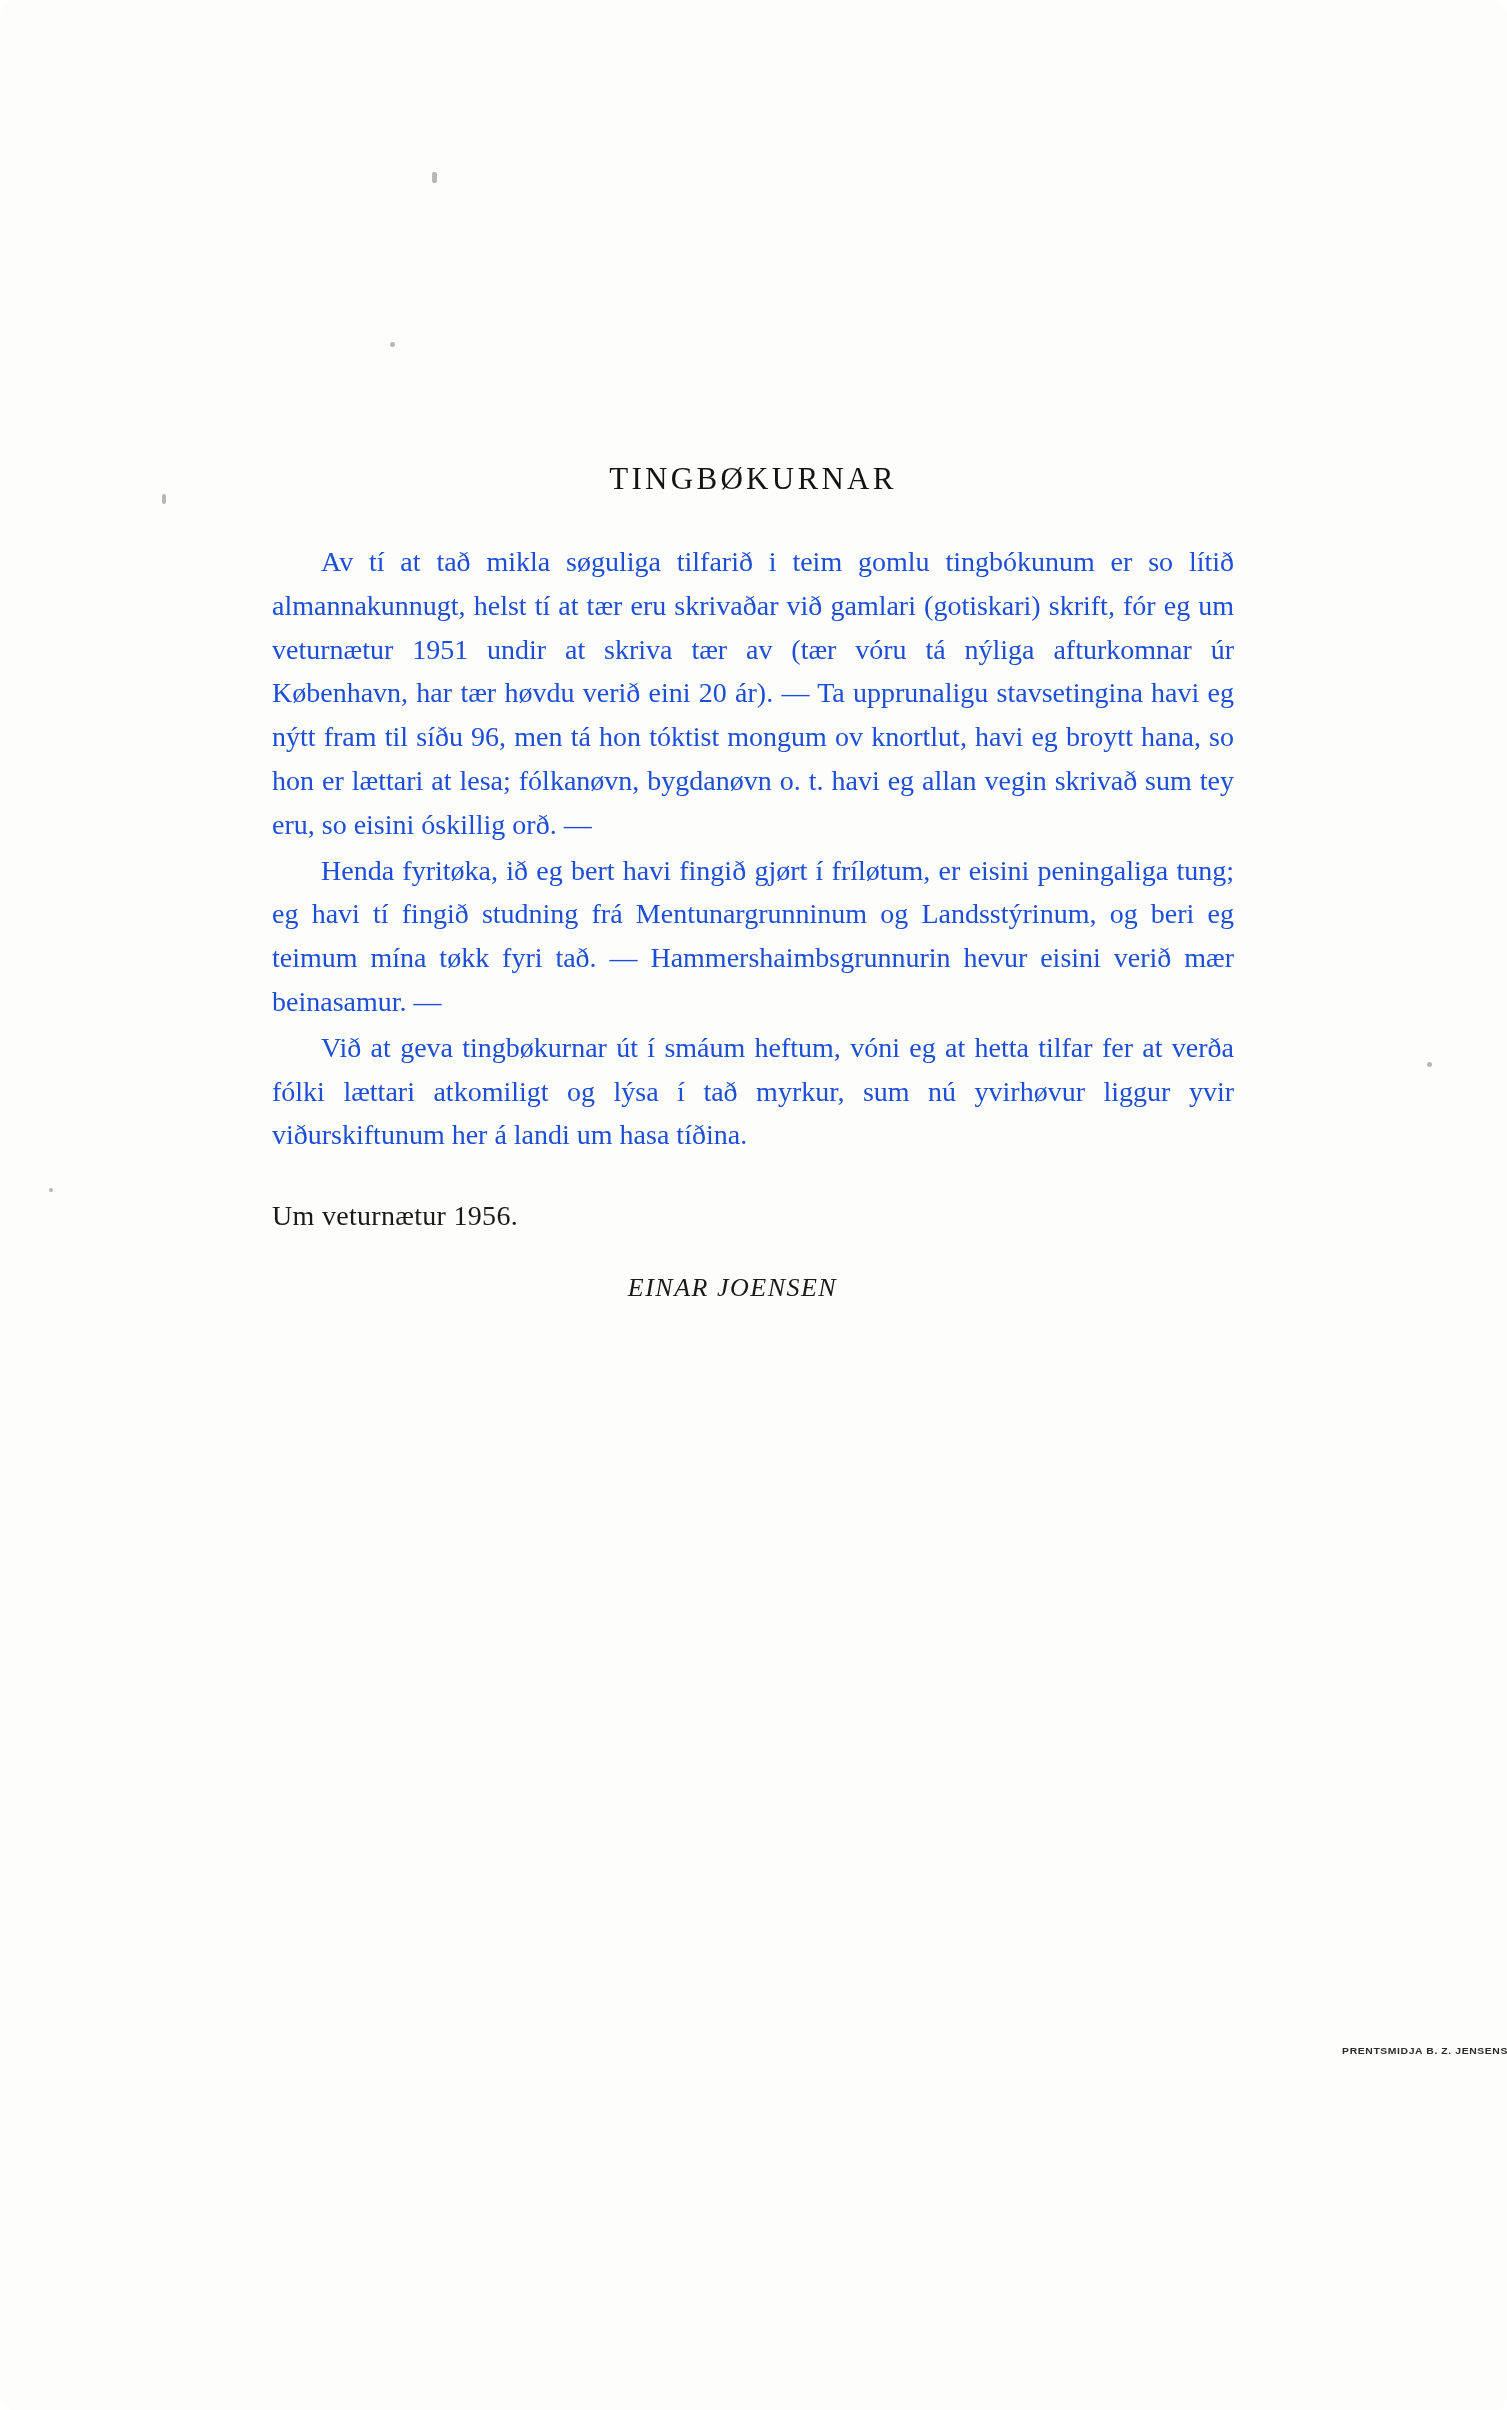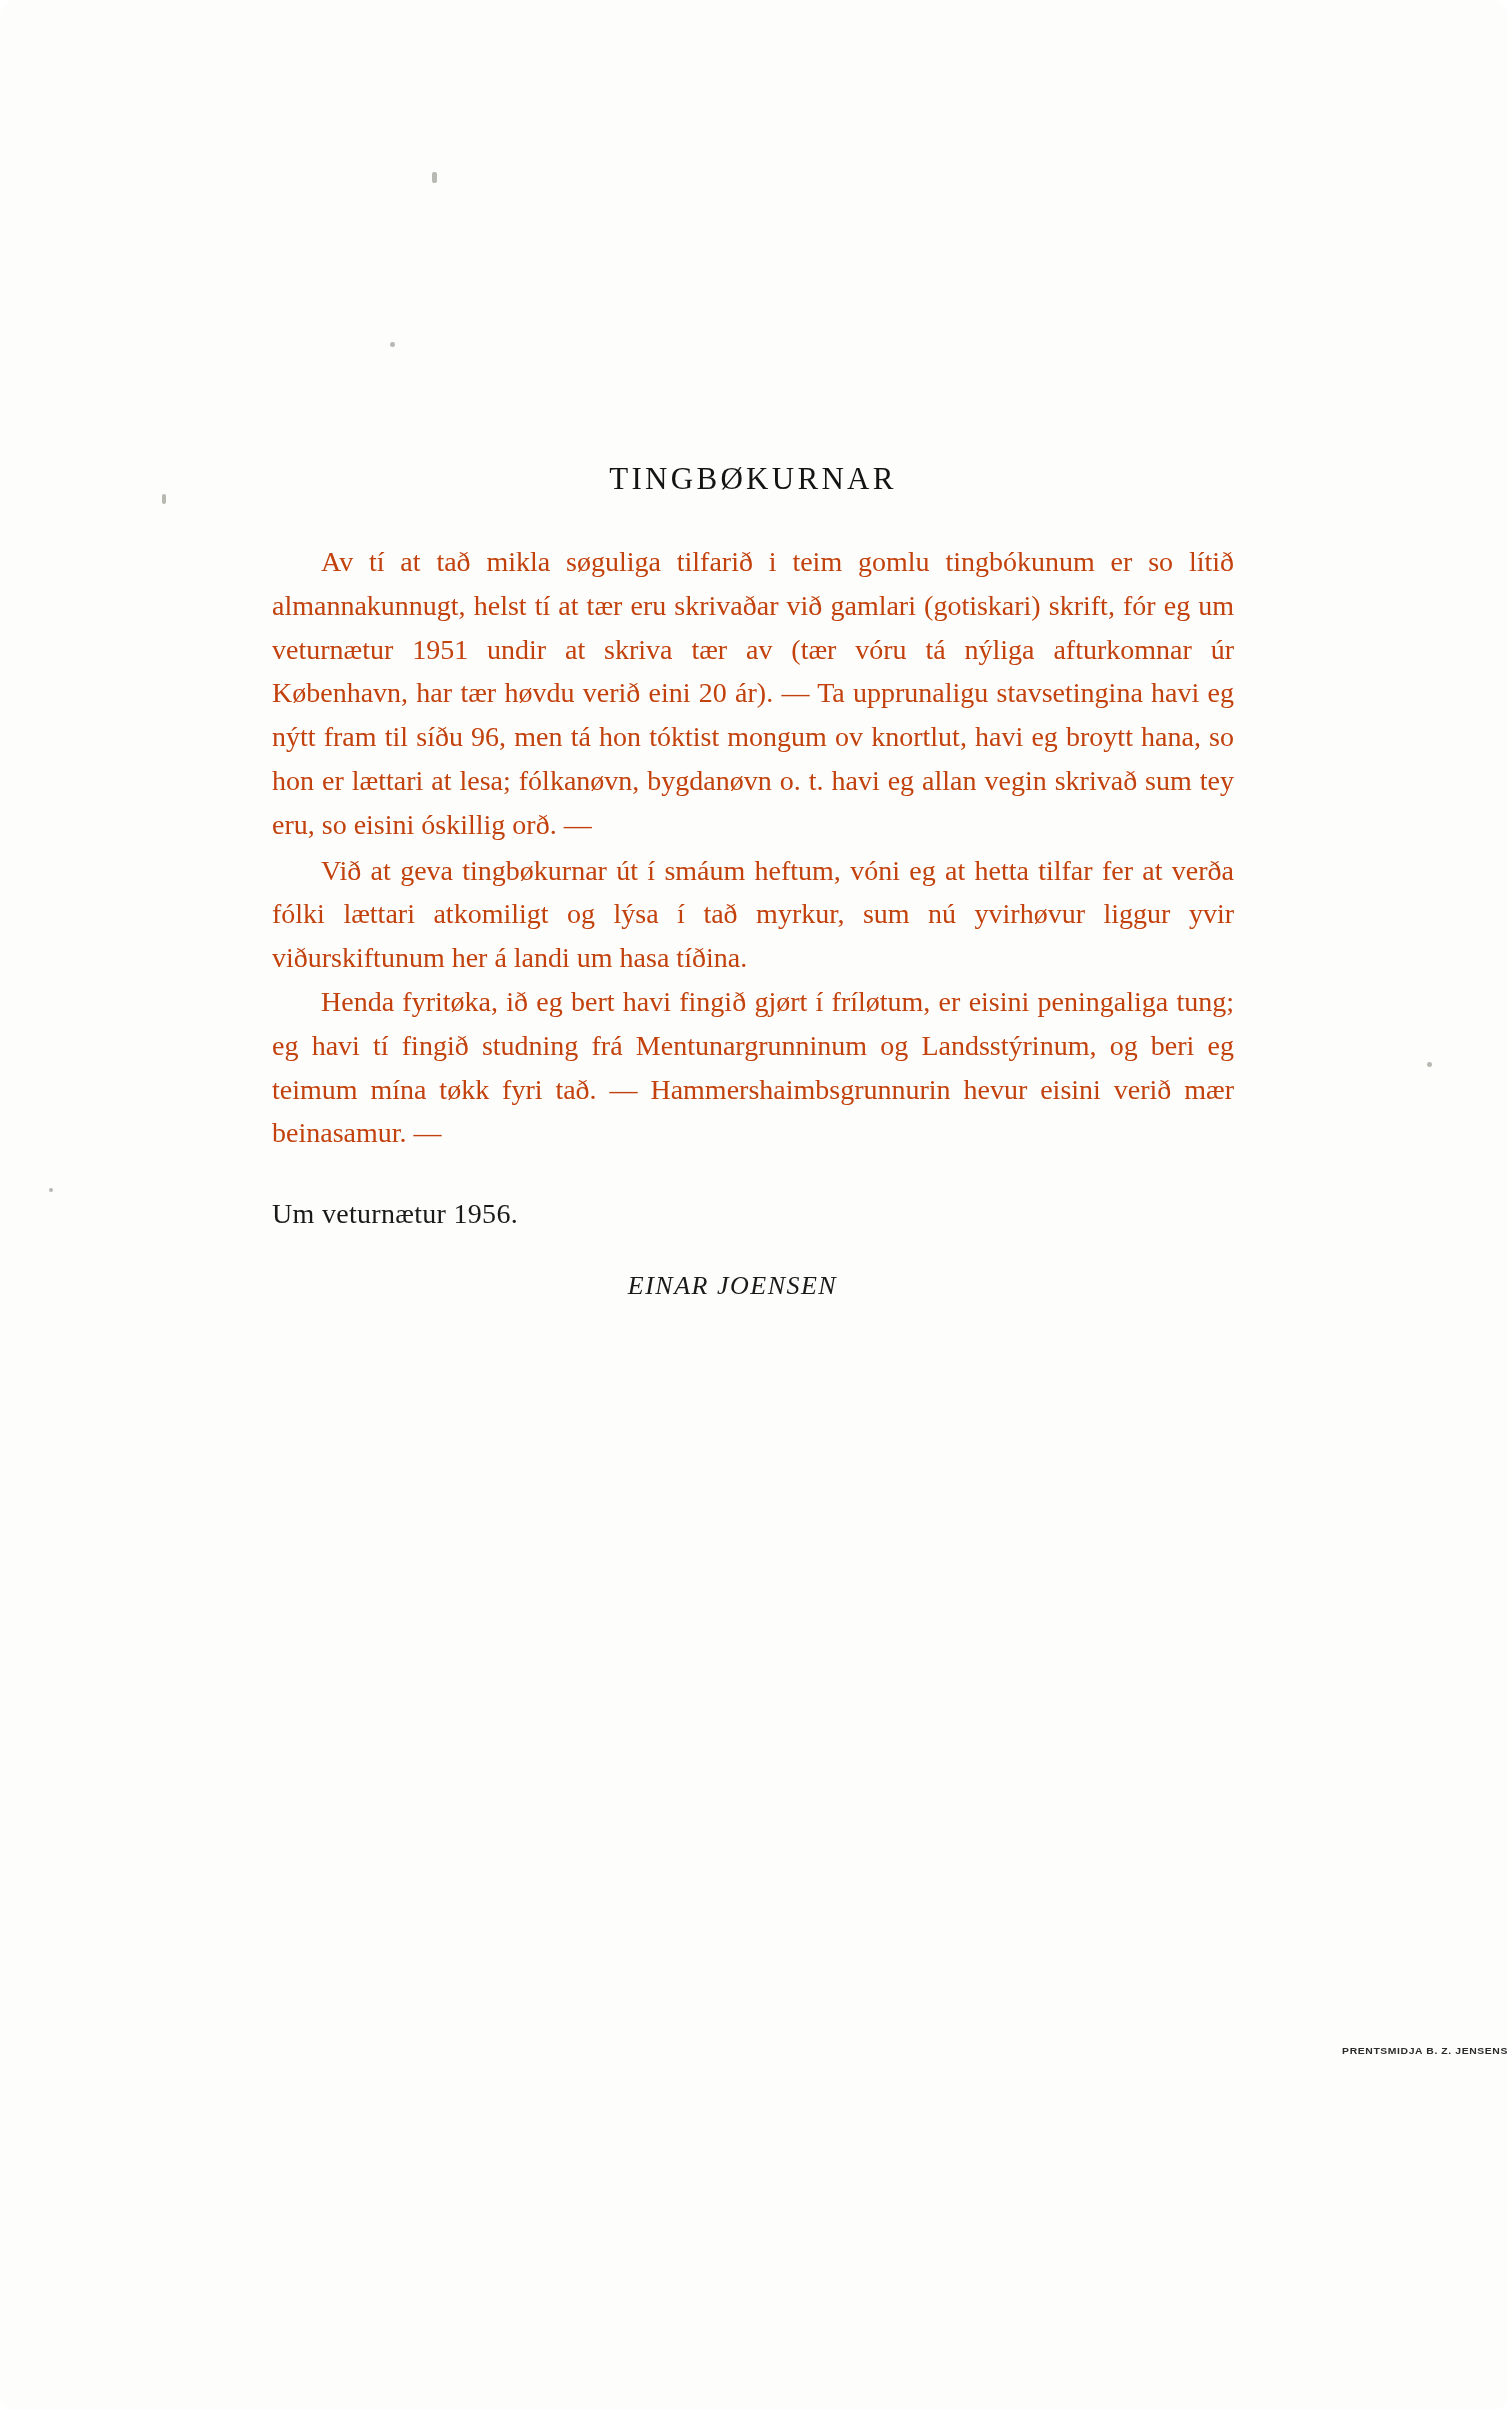--- a/index.html
+++ b/index.html
@@ -48,21 +48,21 @@
     font-weight: normal;
     color: #141414;
   }
 
   .para {
     font-size: 28px;
     line-height: 1.565;
     text-align: justify;
     text-justify: inter-word;
     margin: 0 0 1.9px 0;
-    color: #c2410c;
+    color: #1d4ed8;
   }
   .para.indent { text-indent: 49px; }
   .para.tight { margin-bottom: 0; }
 
   .closing {
     font-size: 28px;
     text-align: left;
     margin-top: 43px;
     letter-spacing: 0.3px;
   }
@@ -100,23 +100,23 @@
   <div class="speck s3"></div>
   <div class="speck s4"></div>
   <div class="speck s5"></div>
 
   <div class="content">
 
     <h1 class="doc-title">TINGBØKURNAR</h1>
 
     <p class="para indent">Av tí at tað mikla søguliga tilfarið i teim gomlu tingbókunum er so lítið almannakunnugt, helst tí at tær eru skrivaðar við gamlari (gotiskari) skrift, fór eg um veturnætur 1951 undir at skriva tær av (tær vóru tá nýliga afturkomnar úr København, har tær høvdu verið eini 20 ár). — Ta upprunaligu stavsetingina havi eg nýtt fram til síðu 96, men tá hon tóktist mongum ov knortlut, havi eg broytt hana, so hon er lættari at lesa; fólkanøvn, bygdanøvn o. t. havi eg allan vegin skrivað sum tey eru, so eisini óskillig orð. —</p>
 
+    <p class="para indent">Henda fyritøka, ið eg bert havi fingið gjørt í fríløtum, er eisini peningaliga tung; eg havi tí fingið studning frá Mentunargrunninum og Landsstýrinum, og beri eg teimum mína tøkk fyri tað. — Hammershaimbsgrunnurin hevur eisini verið mær beinasamur. —</p>
+
     <p class="para indent tight">Við at geva tingbøkurnar út í smáum heftum, vóni eg at hetta tilfar fer at verða fólki lættari atkomiligt og lýsa í tað myrkur, sum nú yvirhøvur liggur yvir viðurskiftunum her á landi um hasa tíðina.</p>
-
-    <p class="para indent">Henda fyritøka, ið eg bert havi fingið gjørt í fríløtum, er eisini peningaliga tung; eg havi tí fingið studning frá Mentunargrunninum og Landsstýrinum, og beri eg teimum mína tøkk fyri tað. — Hammershaimbsgrunnurin hevur eisini verið mær beinasamur. —</p>
 
     <p class="closing">Um veturnætur 1956.</p>
 
     <p class="signature">EINAR JOENSEN</p>
 
   </div>
 
   <div class="colophon">PRENTSMIDJA B. Z. JENSENS</div>
 
 </div>

